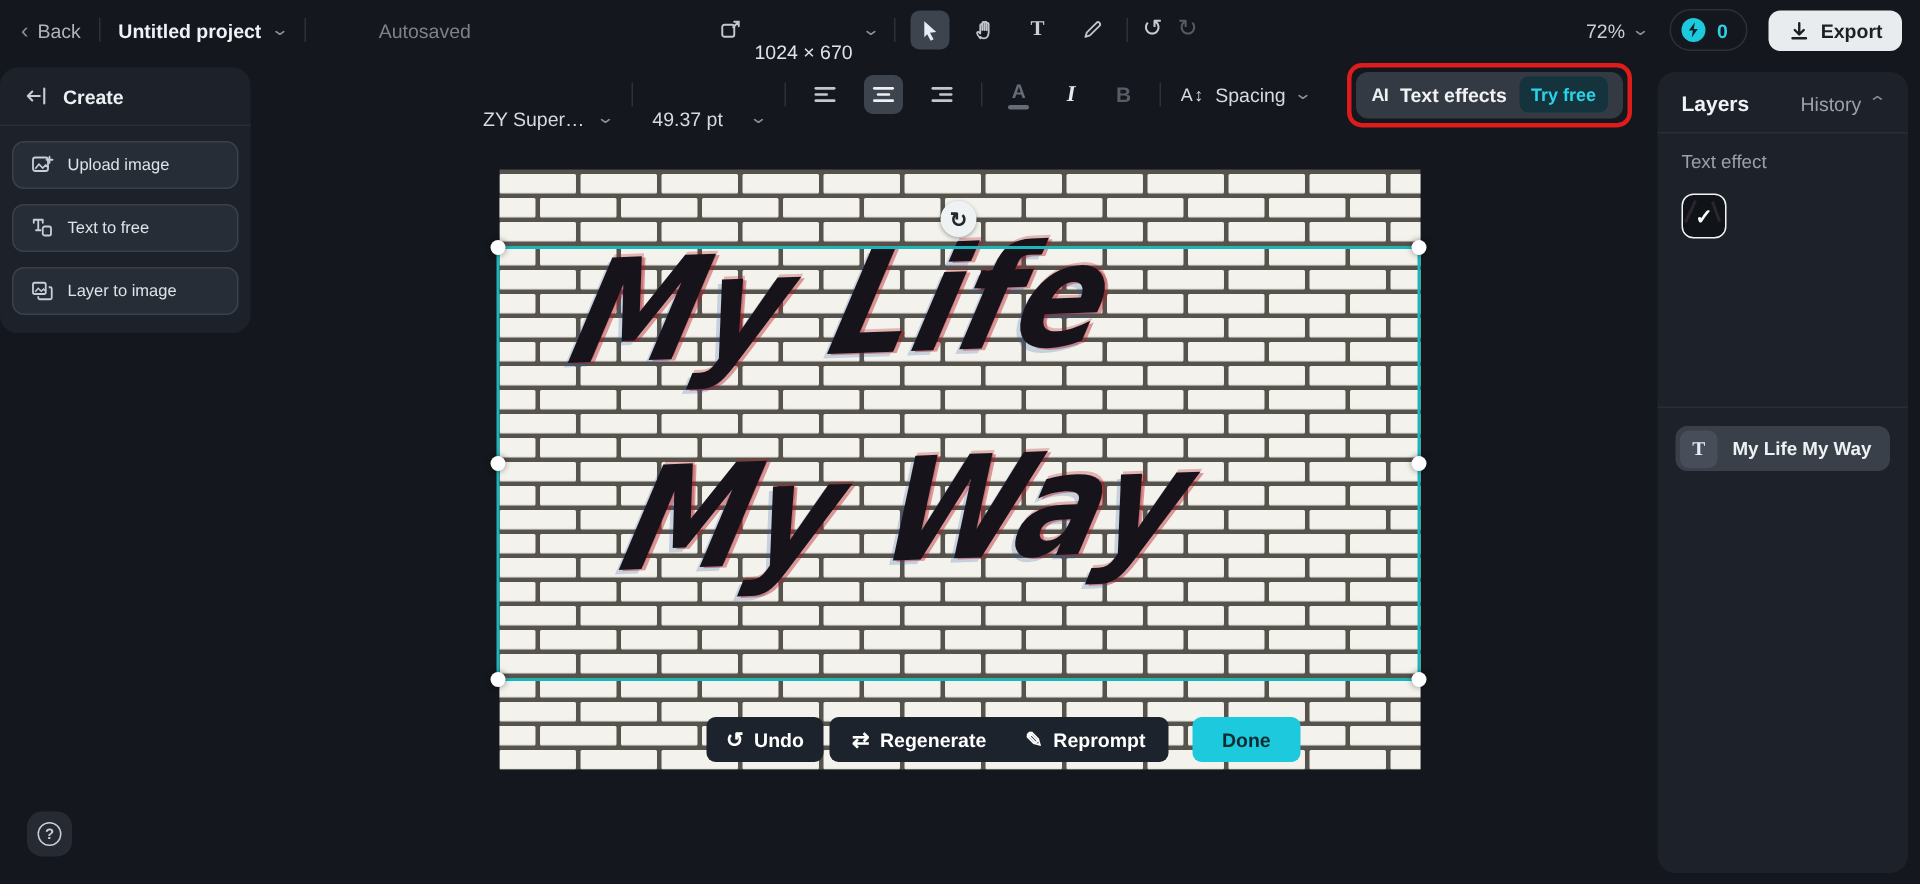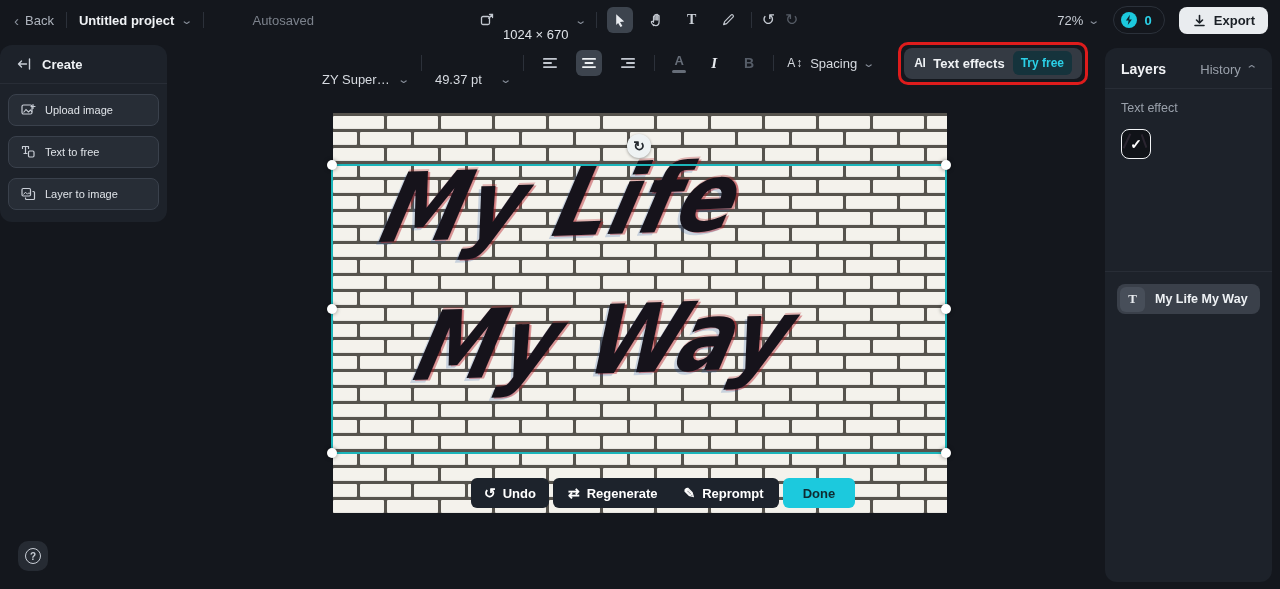--- a/index.html
+++ b/index.html
@@ -88,21 +88,21 @@
     color:#23282e; font-size:14px; font-weight:bold; z-index:5; cursor:pointer; }
 
   
   .action-row { position:absolute; left:471px; top:478px; display:flex; gap:4px; z-index:6; }
   .act-btn { height:30px; display:flex; align-items:center; gap:7px; padding:0 13px; background:#1d232c; border-radius:6px;
     color:#fff; font-weight:bold; font-size:13px; cursor:pointer; }
   .act-combo { height:30px; display:flex; align-items:center; gap:26px; padding:0 15px; background:#1d232c; border-radius:6px; }
   .combo-item { display:flex; align-items:center; gap:7px; color:#fff; font-weight:bold; font-size:13px; cursor:pointer; }
   .act-ico { font-size:14px; line-height:1; }
   .done-btn { height:30px; display:flex; align-items:center; padding:0 20px; background:var(--accent,#1cc9dd); border-radius:6px;
-    color:#0e2b31; font-weight:bold; font-size:13px; cursor:pointer; }
+    color:#0e2b31; font-weight:bold; font-size:13px; cursor:pointer;margin-left:12px; }
 
   
   .layers-panel { position:absolute; left:1105px; top:48px; width:167px; height:534px; background:#1d222a; border-radius:12px; }
   .lp-header { display:flex; align-items:center; justify-content:space-between; padding:13px 16px 11px; border-bottom:1px solid #282d36; }
   .lp-title { font-size:14px; font-weight:bold; color:#f0f2f5; }
   .lp-history { display:flex; align-items:center; gap:6px; color:#9aa1ab; font-size:13px; cursor:pointer; }
   .lp-section { padding:12px 16px 0; }
   .lp-section-label { font-size:12.5px; color:#9aa1ab; }
   .fx-thumb { margin-top:14px; width:30px; height:30px; border:1.5px solid #f2f4f6; border-radius:8px; background:#101318;
     display:flex; align-items:center; justify-content:center; color:#fff; font-size:14px; font-weight:bold; cursor:pointer;

